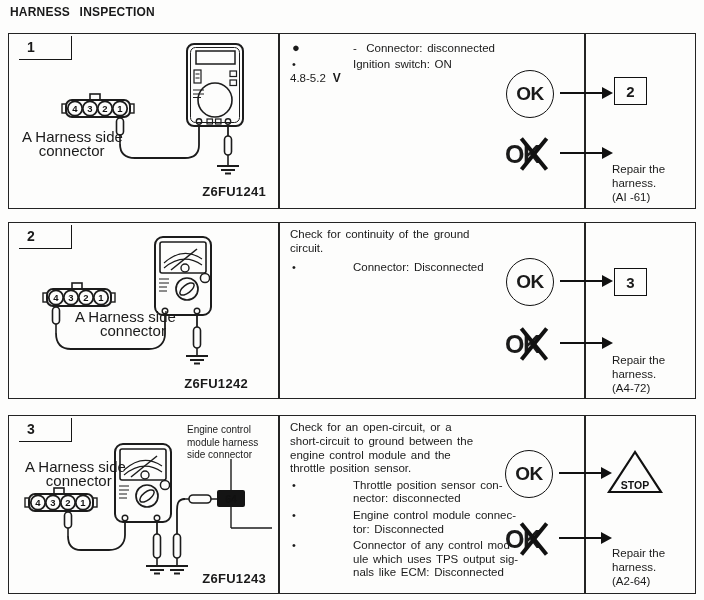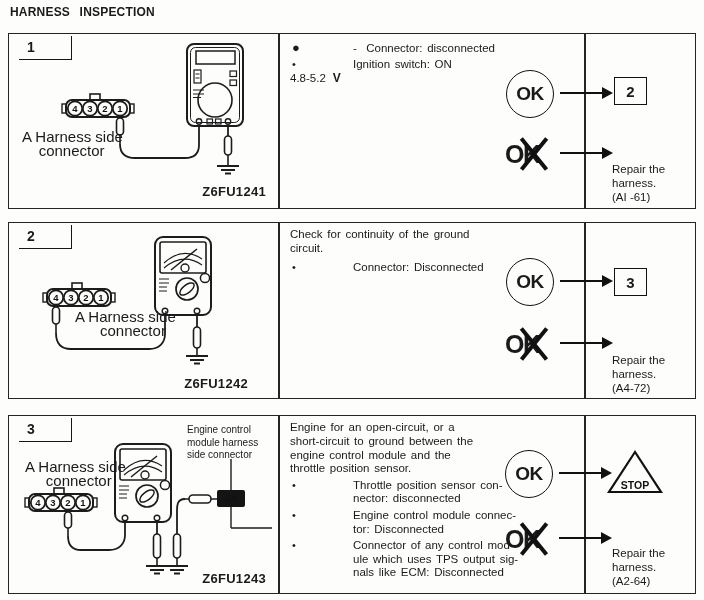--- a/index.html
+++ b/index.html
@@ -285,21 +285,21 @@
     </svg>
     <div class="diagram-label" style="left:178px;top:8px;font-size:10px;line-height:12.5px">Engine control
 module harness
 side connector</div>
     <div class="diagram-label" style="left:16px;top:44px">A Harness side
      connector</div>
     <div class="fig-code" style="right:12px;bottom:7px">Z6FU1243</div>
   </div>
 
   <div class="instr">
-    <div class="main">Engine for an open-circuit, or a
+    <div class="main">Check for an open-circuit, or a
 short-circuit to ground between the
 engine control module and the
 throttle position sensor.</div>
     <div class="bullet-row">
       <span class="bm small">•</span>
       <span class="bt">Throttle position sensor con-
 nector: disconnected</span>
     </div>
     <div class="bullet-row">
       <span class="bm small">•</span>

